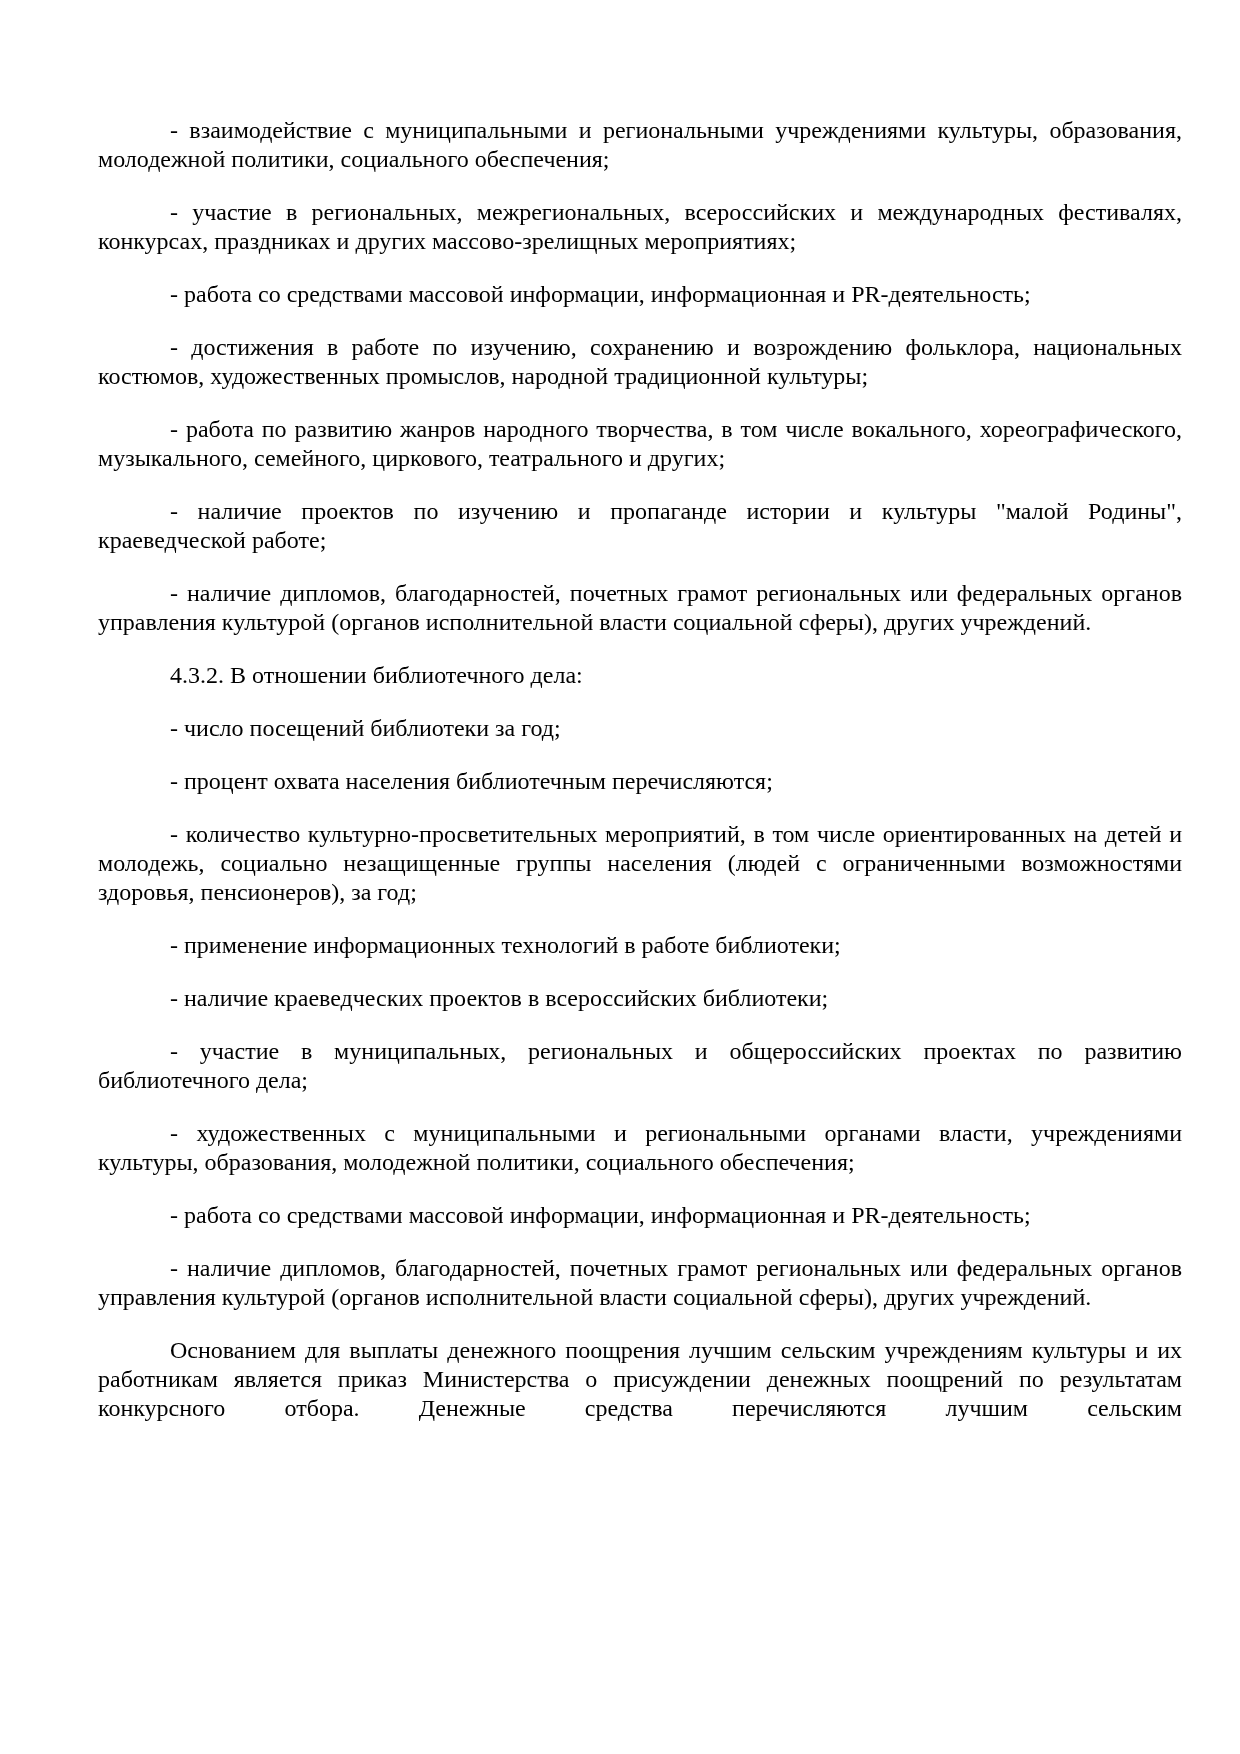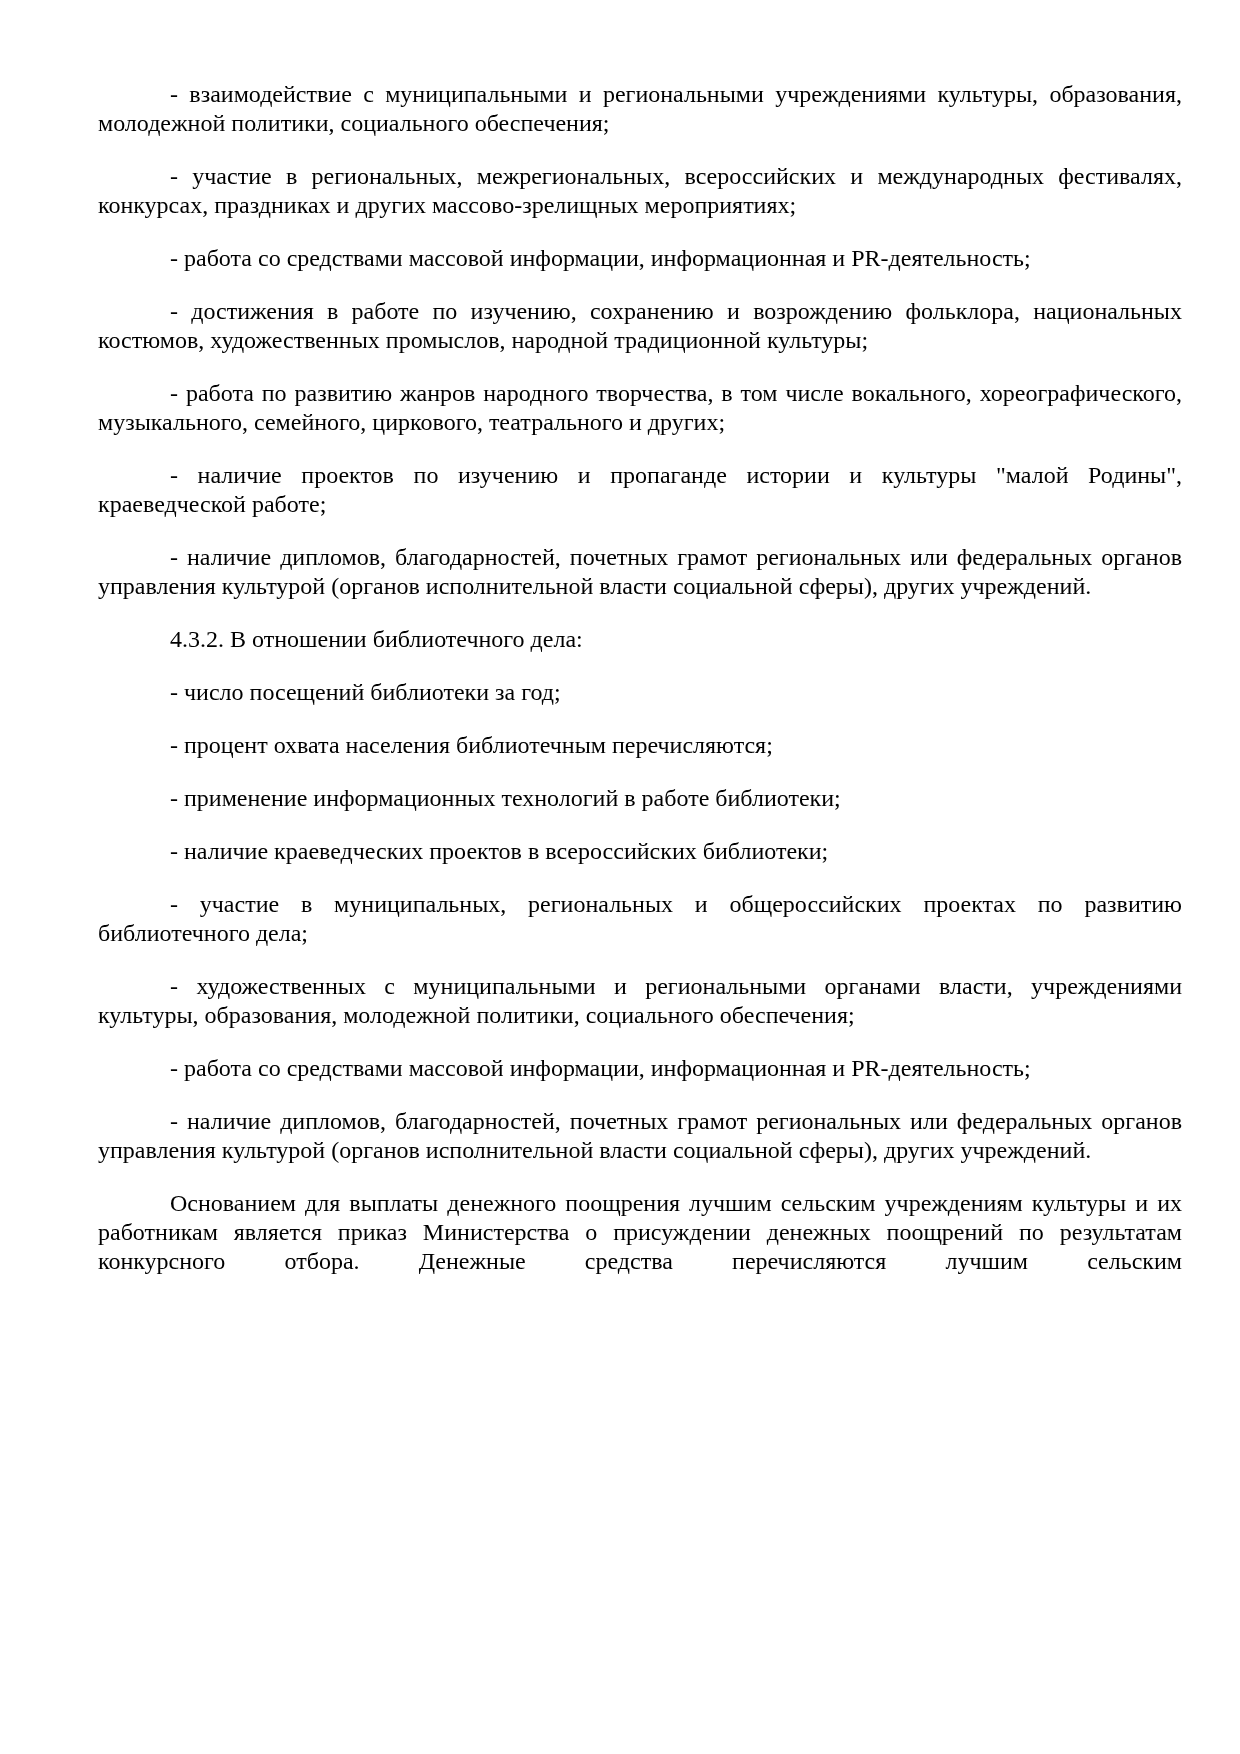--- a/index.html
+++ b/index.html
@@ -10,21 +10,21 @@
   .page {
     position: relative;
     width: 1240px;
     height: 1754px;
     box-sizing: border-box;
     background: #ffffff;
     color: #000000;
     font-family: "Liberation Serif", "DejaVu Serif", serif;
     font-size: 24px;
     line-height: 29px;
-    padding: 80px 58px 0 98px;
+    padding: 116px 58px 0 98px;
     overflow: hidden;
   }
   .page p {
     margin: 0 0 24px 0;
     text-align: justify;
     text-indent: 72px;
     word-spacing: normal;
   }
   .page p.continued {
     text-align-last: justify;
@@ -37,20 +37,21 @@
   <p>- взаимодействие с муниципальными и региональными учреждениями культуры, образования, молодежной политики, социального обеспечения;</p>
   <p>- участие в региональных, межрегиональных, всероссийских и международных фестивалях, конкурсах, праздниках и других массово-зрелищных мероприятиях;</p>
   <p>- работа со средствами массовой информации, информационная и PR-деятельность;</p>
   <p>- достижения в работе по изучению, сохранению и возрождению фольклора, национальных костюмов, художественных промыслов, народной традиционной культуры;</p>
   <p>- работа по развитию жанров народного творчества, в том числе вокального, хореографического, музыкального, семейного, циркового, театрального и других;</p>
   <p>- наличие проектов по изучению и пропаганде истории и культуры "малой Родины", краеведческой работе;</p>
   <p>- наличие дипломов, благодарностей, почетных грамот региональных или федеральных органов управления культурой (органов исполнительной власти социальной сферы), других учреждений.</p>
   <p>4.3.2. В отношении библиотечного дела:</p>
   <p>- число посещений библиотеки за год;</p>
   <p>- процент охвата населения библиотечным перечисляются;</p>
+  <p>- количество культурно-просветительных мероприятий, в том числе ориентированных на детей и молодежь, социально незащищенные группы населения (людей с ограниченными возможностями здоровья, пенсионеров), за год;</p>
   <p>- применение информационных технологий в работе библиотеки;</p>
   <p>- наличие краеведческих проектов в всероссийских библиотеки;</p>
   <p>- участие в муниципальных, региональных и общероссийских проектах по развитию библиотечного дела;</p>
   <p>- художественных с муниципальными и региональными органами власти, учреждениями культуры, образования, молодежной политики, социального обеспечения;</p>
   <p>- работа со средствами массовой информации, информационная и PR-деятельность;</p>
   <p>- наличие дипломов, благодарностей, почетных грамот региональных или федеральных органов управления культурой (органов исполнительной власти социальной сферы), других учреждений.</p>
   <p class="continued">Основанием для выплаты денежного поощрения лучшим сельским учреждениям культуры и их работникам является приказ Министерства о присуждении денежных поощрений по результатам конкурсного отбора. Денежные средства перечисляются лучшим сельским</p>
 </div>
 
 </body></html>

